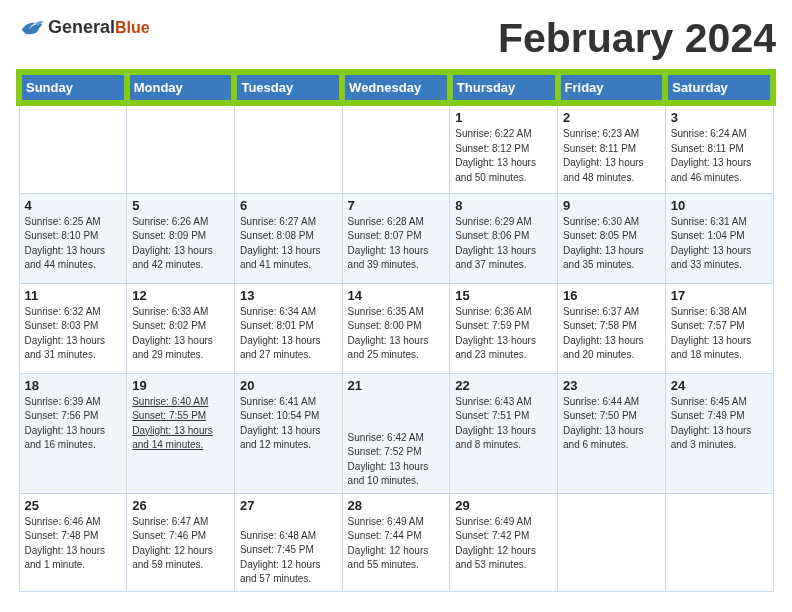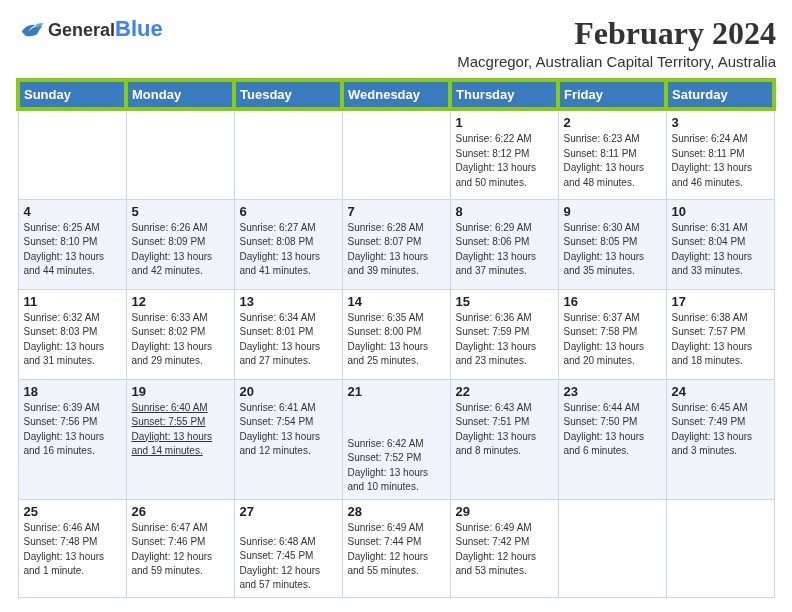--- a/index.html
+++ b/index.html
@@ -20,56 +20,55 @@
       display: flex;
       align-items: center;
       gap: 4px;
     }
     .logo-text-general {
       font-size: 18px;
       font-weight: bold;
       color: #333;
     }
     .logo-text-blue {
-      font-size: 22px;
-      font-weight: bold;
-      color: #3b82f6;
+      font-size: 16px;
+      font-weight: bold;
+      color: #c2410c;
     }
     .logo-bird {
       width: 28px;
       height: 22px;
     }
     .title-area {
       text-align: right;
     }
     .month-title {
-      font-size: 32px;
+      font-size: 41px;
       font-weight: bold;
       color: #333;
       line-height: 1.1;
-      font-family: Liberation Serif, serif;
     }
     .subtitle {
       font-size: 15px;
       color: #333;
       margin-top: 2px;
     }
     .calendar {
       width: 100%;
       border-collapse: collapse;
       margin-top: 8px;
     }
     .calendar th {
       background: #3a7abf;
       color: #fff;
       font-size: 13px;
       font-weight: bold;
       padding: 5px 4px;
       text-align: left;
-      border: 4px solid #84cc16;
+      border: 6px solid #84cc16;
     }
     .calendar td {
       border: 1px solid #c8d8ec;
       vertical-align: top;
       padding: 4px 5px;
       width: calc(100% / 7);
       height: 90px;
       font-size: 10.5px;
       color: #222;
       background: #fff;
@@ -101,21 +100,20 @@
     <svg class="logo-bird" viewBox="0 0 40 32" xmlns="http://www.w3.org/2000/svg">
       <path d="M8 20 Q15 8 28 10 Q20 14 18 20 Q25 10 38 12 Q32 18 30 24 Q22 28 14 26 Z" fill="#3a7abf"></path>
       <path d="M28 10 Q35 6 40 8 Q36 12 30 14 Z" fill="#5aaae0"></path>
     </svg>
     <div>
       <span class="logo-text-general">General</span><span class="logo-text-blue">Blue</span>
     </div>
   </div>
   <div class="title-area">
     <div class="month-title">February 2024</div>
-    <div class="subtitle">Macgregor, Australian Capital Territory, Australia</div>
   </div>
 </div>
 
 <table class="calendar">
   <thead>
     <tr id="weekday-header">
         <th>Sunday</th>
         <th>Monday</th>
         <th>Tuesday</th>
         <th>Wednesday</th>
@@ -191,21 +189,21 @@
         <td>
           <span class="day-num">9</span>
           <div class="day-detail" style="white-space: pre-line;">Sunrise: 6:30 AM
 Sunset: 8:05 PM
 Daylight: 13 hours
 and 35 minutes.</div>
         </td>
         <td>
           <span class="day-num">10</span>
           <div class="day-detail" style="white-space: pre-line;">Sunrise: 6:31 AM
-Sunset: 8:04 PM
+Sunset: 1:04 PM
 Daylight: 13 hours
 and 33 minutes.</div>
         </td>
       </tr>
       <tr>
         <td>
           <span class="day-num">11</span>
           <div class="day-detail" style="white-space: pre-line;">Sunrise: 6:32 AM
 Sunset: 8:03 PM
 Daylight: 13 hours
@@ -265,21 +263,21 @@
         <td>
           <span class="day-num">19</span>
           <div class="day-detail" style="white-space: pre-line; text-decoration: underline;">Sunrise: 6:40 AM
 Sunset: 7:55 PM
 Daylight: 13 hours
 and 14 minutes.</div>
         </td>
         <td>
           <span class="day-num">20</span>
           <div class="day-detail" style="white-space: pre-line;">Sunrise: 6:41 AM
-Sunset: 7:54 PM
+Sunset: 10:54 PM
 Daylight: 13 hours
 and 12 minutes.</div>
         </td>
         <td>
           <span class="day-num">21</span>
           <div class="day-detail" style="white-space: pre-line; margin-top: 38px;">Sunrise: 6:42 AM
 Sunset: 7:52 PM
 Daylight: 13 hours
 and 10 minutes.</div>
         </td>

